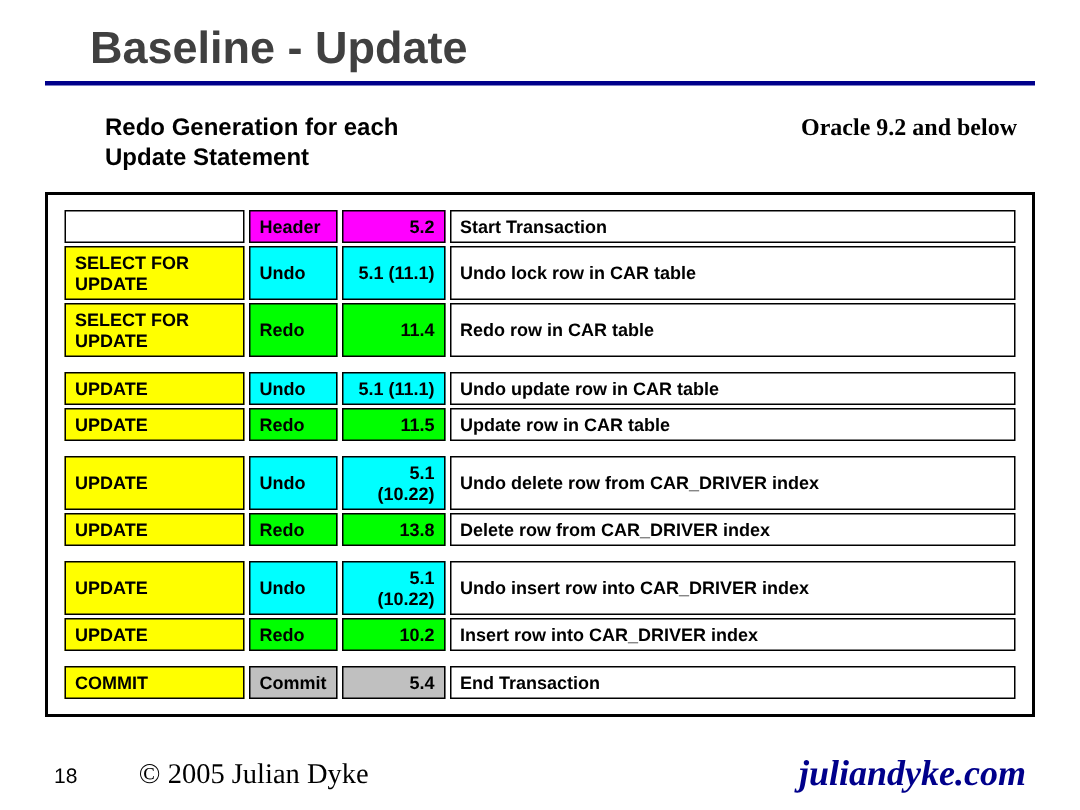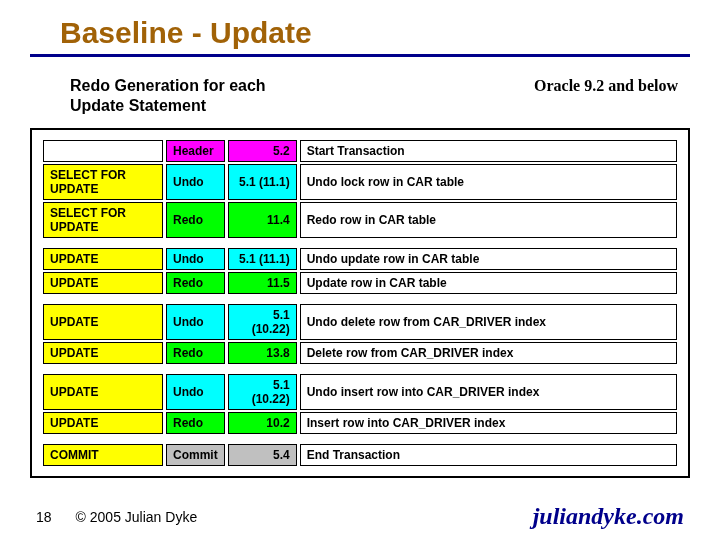--- a/index.html
+++ b/index.html
@@ -7,21 +7,21 @@
     width: 720px;
     height: 540px;
     font-family: Arial, Helvetica, sans-serif;
     background: #fff;
     position: relative;
   }
   .title {
     font-size: 30px;
     font-weight: bold;
     padding: 16px 0 4px 60px;
-    color: #a16207;
+    color: #404040;
   }
   .title-underline {
     height: 3px;
     background: #00008b;
     margin: 0 30px 10px 30px;
   }
   .sub-row {
     display: flex;
     justify-content: space-between;
     padding: 4px 42px 12px 70px;
@@ -68,31 +68,32 @@
     display: flex;
     align-items: center;
     justify-content: space-between;
     padding: 0 36px;
   }
   .page-num {
     font-size: 14px;
     color: #000;
   }
   .copyright {
-    font-size: 14px;
-    margin-left: 20px;
+    font-size: 19px;
+    margin-left: 10px;
+    font-family: Liberation Serif, serif;
   }
   .domain {
     font-family: "Times New Roman", serif;
     font-weight: bold;
     color: #00008b;
     font-size: 24px;
     font-style: italic;
   }
-  .footer-left { display: flex; align-items: center; gap: 4px; }
+  .footer-left { display: flex; align-items: center; gap: 31px; }
 </style>
 </head>
 <body>
 
 <div class="title">Baseline - Update</div>
 <div class="title-underline"></div>
 
 <div class="sub-row">
   <div class="sub-left">Redo Generation for each<br>Update Statement</div>
   <div class="sub-right">Oracle 9.2 and below</div>

